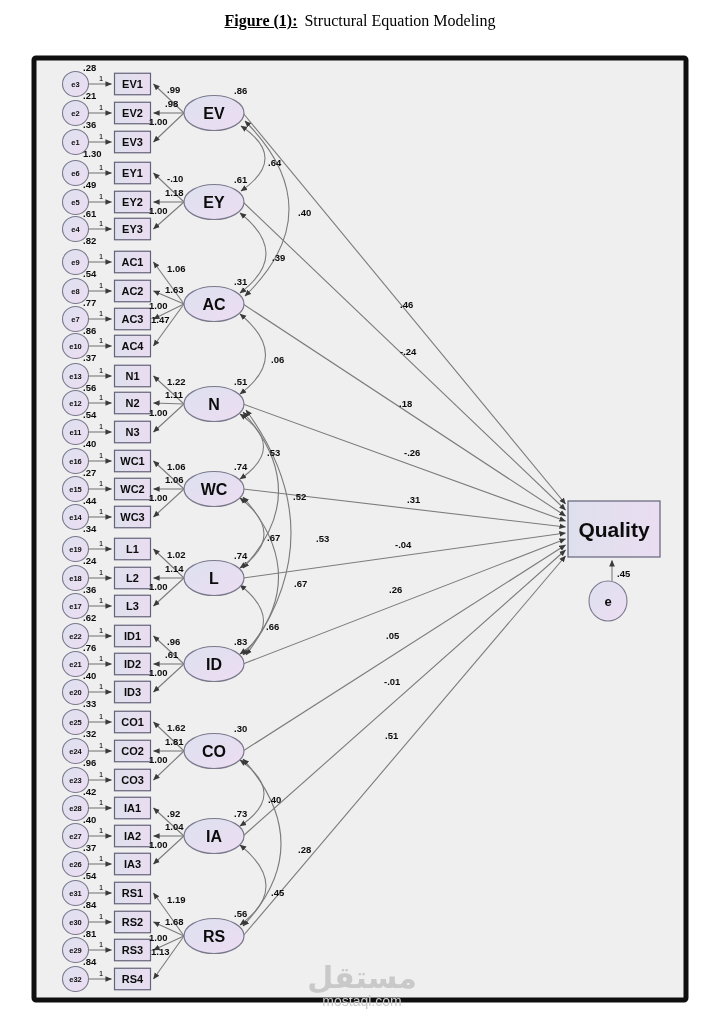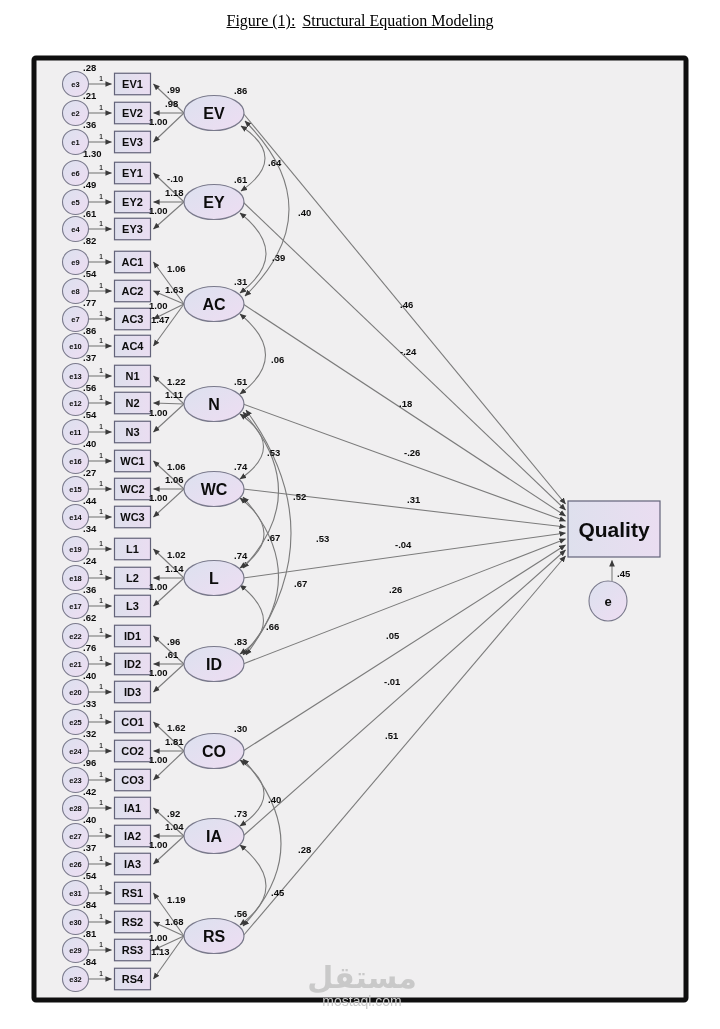--- a/index.html
+++ b/index.html
@@ -1,21 +1,21 @@
 <!DOCTYPE html>
 <html><head>
 <meta charset="utf-8">
 <style>
   html,body{margin:0;padding:0;background:#fff;}
   .page{position:relative;width:720px;height:1029px;background:#fff;overflow:hidden;
         font-family:"Liberation Sans",sans-serif;}
   #title{position:absolute;top:12px;left:0;width:720px;text-align:center;
          font-family:"Liberation Serif",serif;font-size:16px;color:#000;}
-  .tbold{font-weight:normal;text-decoration:underline;}
-  .trest{text-decoration:underline;margin-left:7px;}
+  .tbold{font-weight:bold;text-decoration:underline;}
+  .trest{margin-left:7px;}
   svg{position:absolute;top:0;left:0;}
   .frame{fill:#f0eff0;stroke:#0f0f0f;stroke-width:5;}
   .edge{fill:none;stroke:#7b7b7b;stroke-width:1.1;}
   .box{fill:url(#gradBox);stroke:#63637a;stroke-width:1.2;}
   .ell{fill:url(#gradEll);stroke:#7a7a8c;stroke-width:1.2;}
   .err{fill:url(#gradEll);stroke:#7a7a8c;stroke-width:1.1;}
   text{font-family:"Liberation Sans",sans-serif;fill:#0c0c0c;}
   .num{font-size:9.5px;font-weight:bold;}
   .one{font-size:6.5px;font-weight:bold;fill:#333;}
   .ind{font-size:11px;font-weight:bold;}

